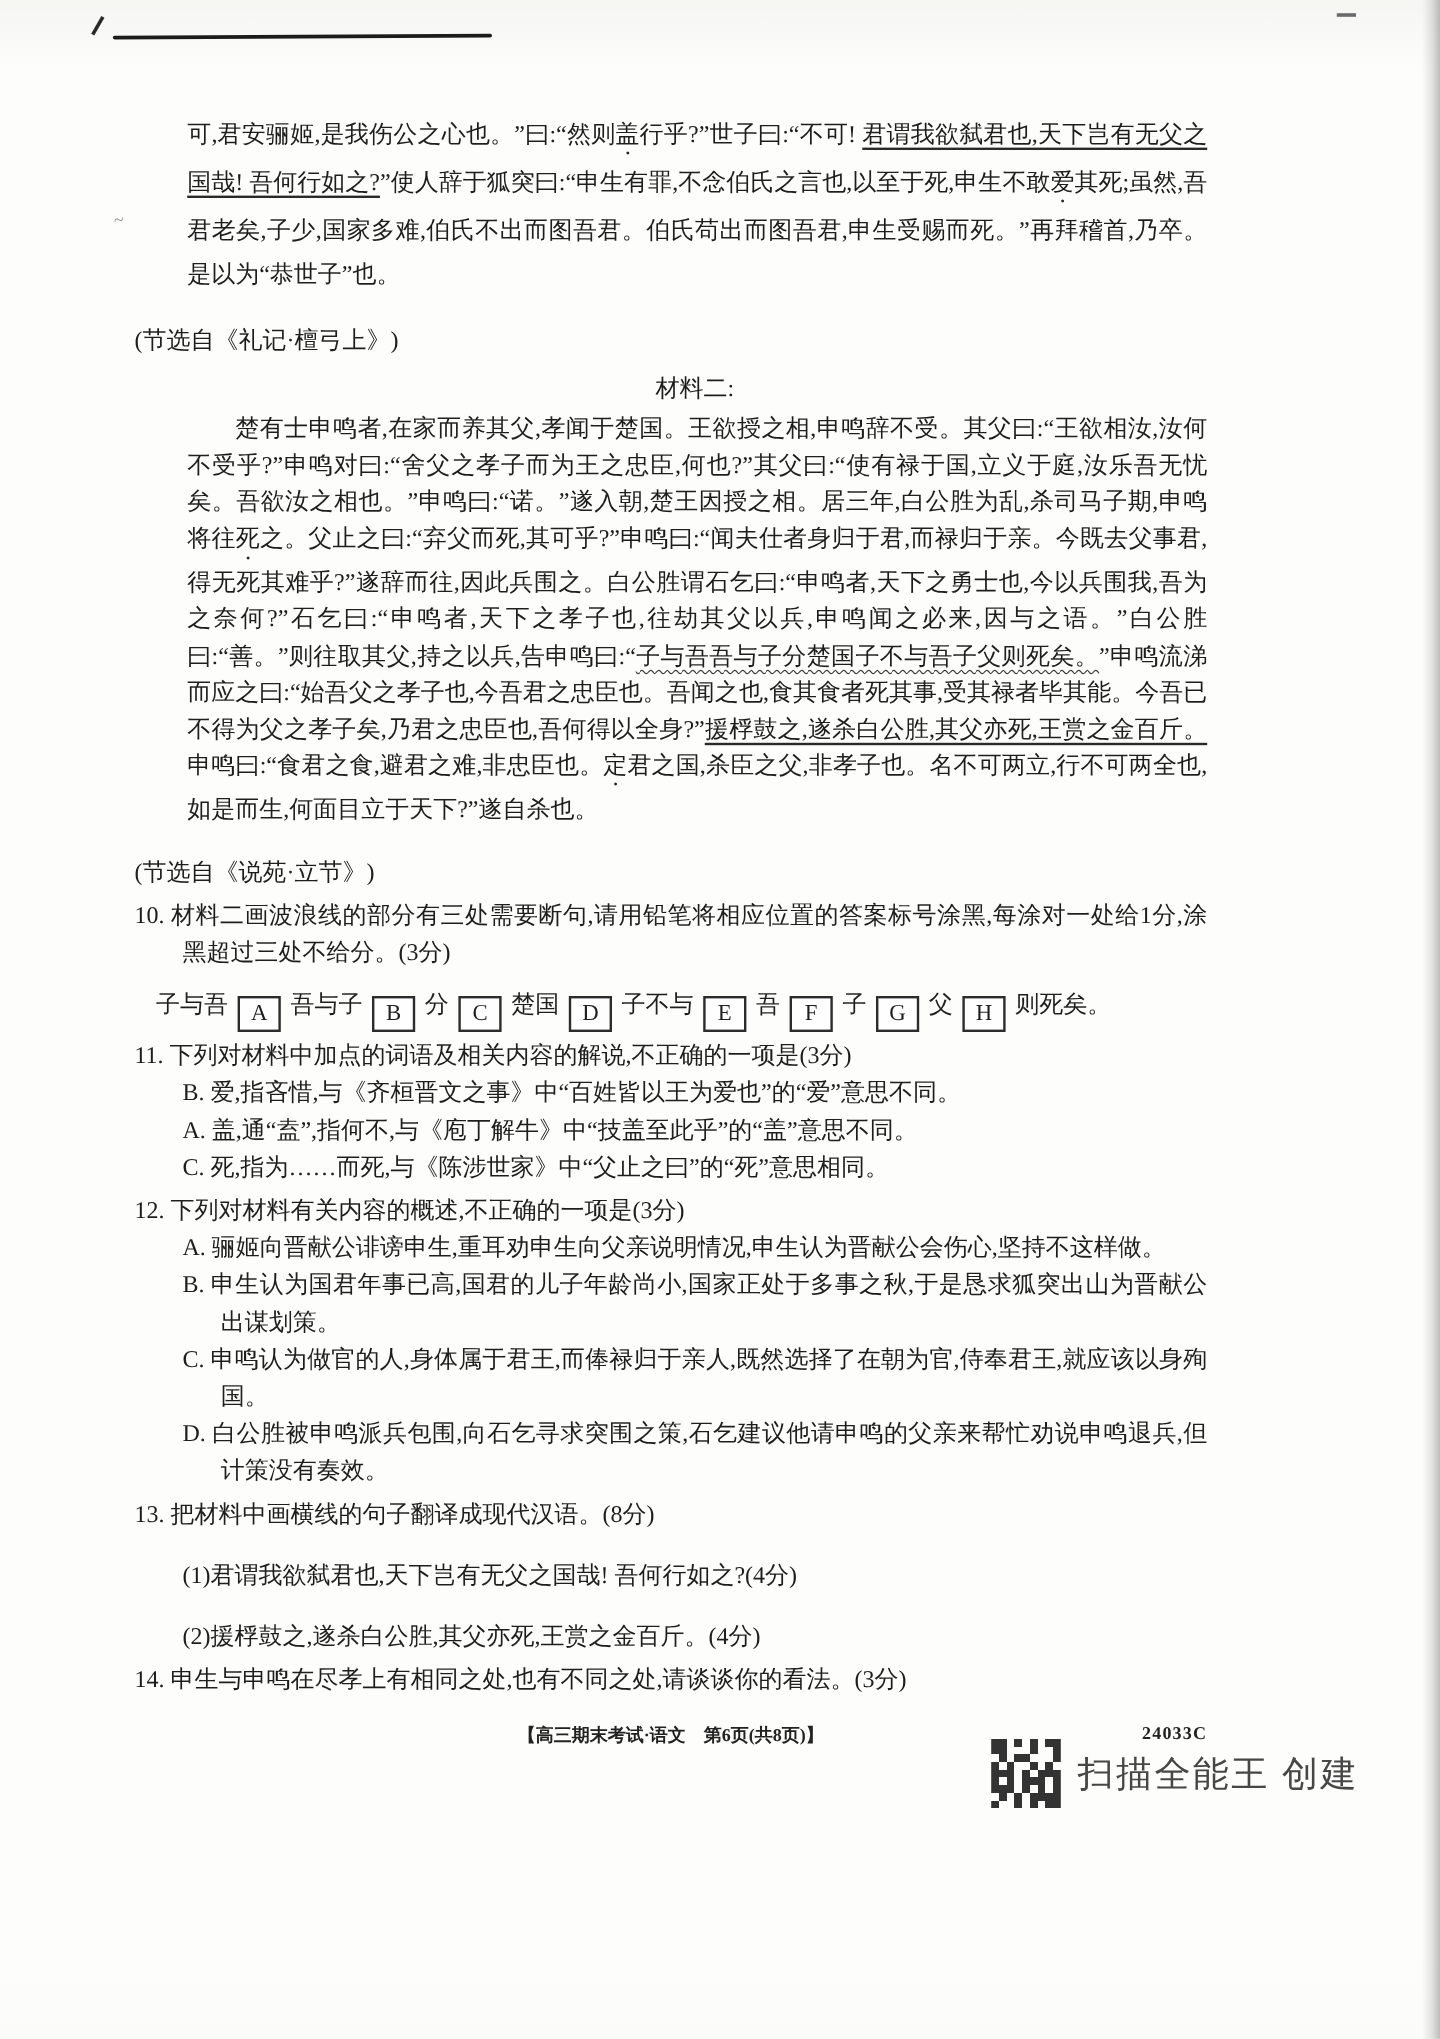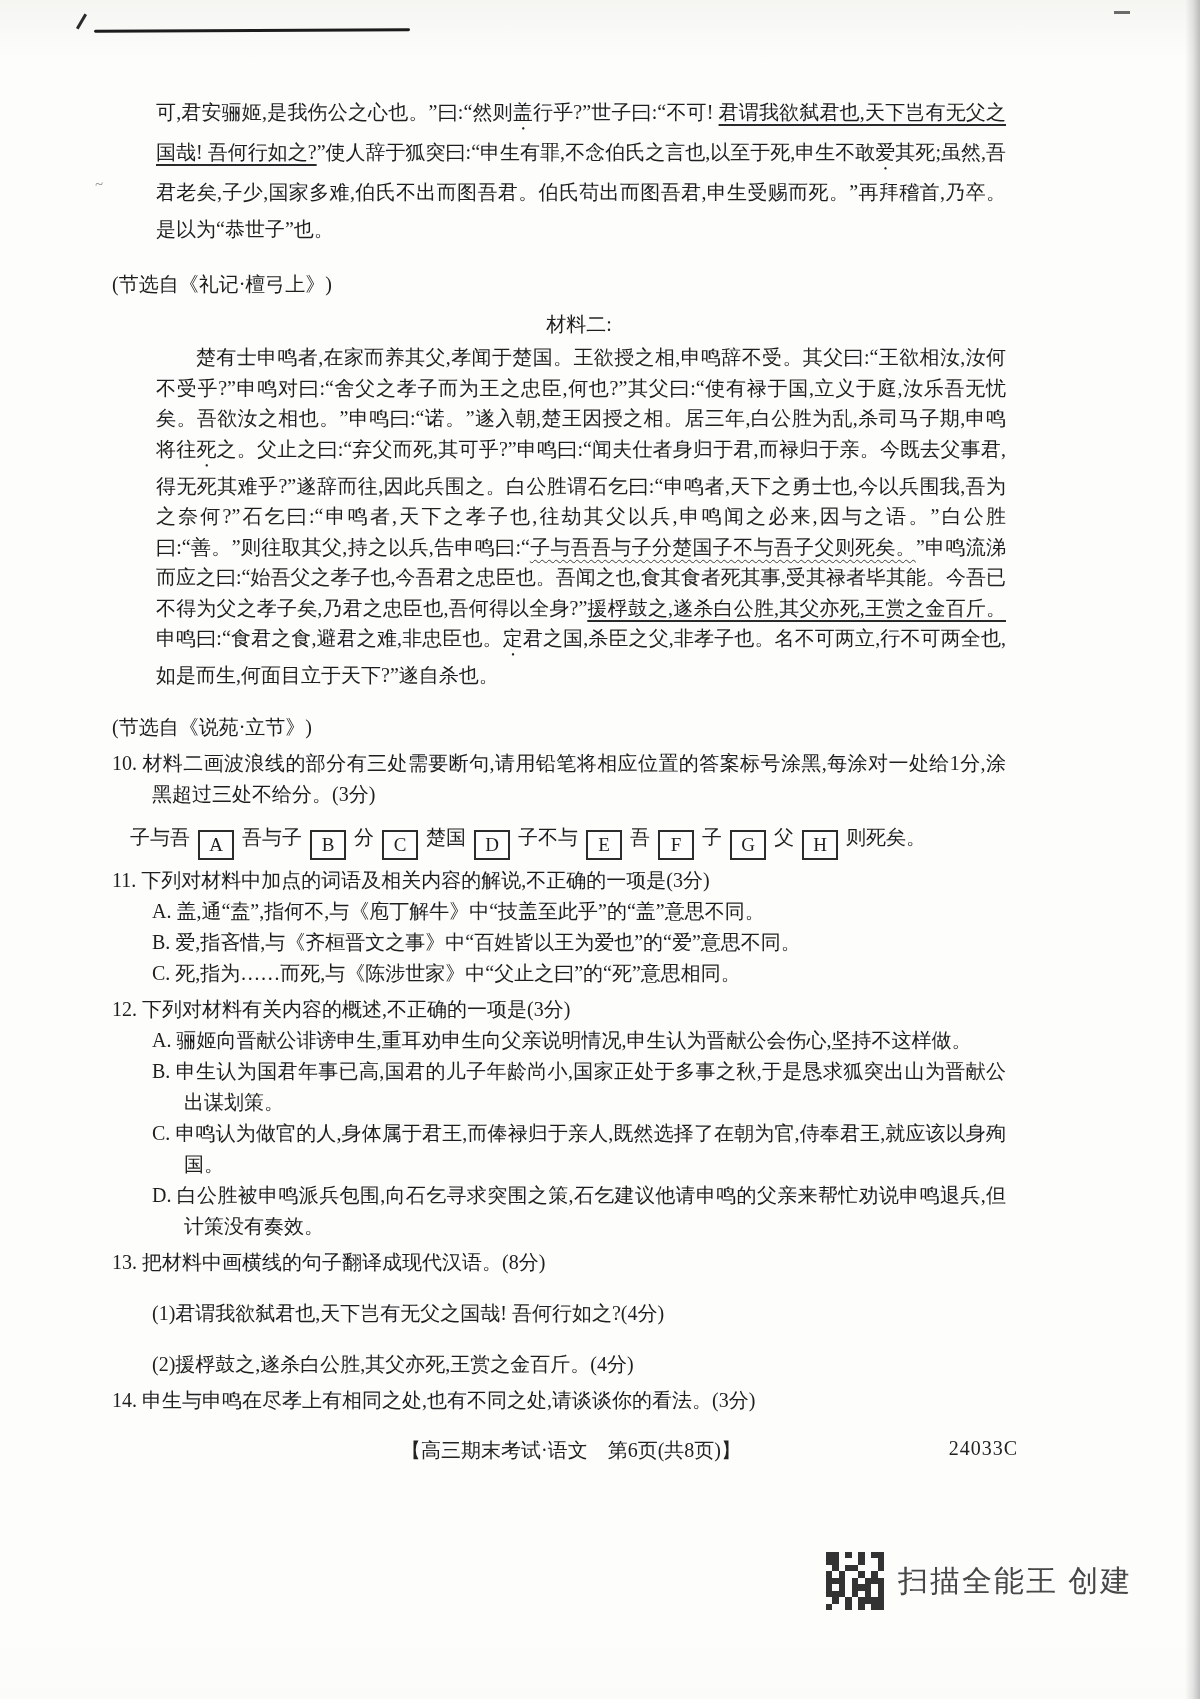--- a/index.html
+++ b/index.html
@@ -77,28 +77,28 @@
     margin:6px 0 2px 0; padding-left:0.9em;
     line-height:42px; white-space:nowrap;
   }
   .letter-box {
     display:inline-block; width:36px; height:30px;
     border:2px solid #2c2c2c; text-align:center; line-height:26px;
     font-size:19px; margin:0 8px; vertical-align:-7px; background:#fefefe;
   }
 
   .footer {
-    position:absolute; left:124px; top:1437px; width:894px; height:30px;
-    font-size:20px; color:#222;
+    position:absolute; left:112px; top:1437px; width:894px; height:30px;
+    font-size:15px; color:#222;font-weight:bold;
   }
   .footer-label { display:block; text-align:center; }
   .footer-code { position:absolute; right:0; top:0; letter-spacing:1px; }
 
   .watermark {
-    position:absolute; left:826px; top:1552px;
+    position:absolute; left:826px; top:1449px;
     display:flex; align-items:center; gap:14px;
   }
   .wm-text {
     font-family:"Liberation Sans","DejaVu Sans",sans-serif;
     font-size:30px; color:#474747; letter-spacing:2px;
   }
   .qr { display:block; }
 </style>
 </head>
 <body>
@@ -124,22 +124,22 @@
     <p class="source">(节选自《说苑·立节》)</p>
 
     <div class="q">
       <p class="stem hang2">10. 材料二画波浪线的部分有三处需要断句,请用铅笔将相应位置的答案标号涂黑,每涂对一处给1分,涂黑超过三处不给分。(3分)</p>
       <p class="seg-line"><span class="seg">子与吾</span><span class="letter-box">A</span><span class="seg">吾与子</span><span class="letter-box">B</span><span class="seg">分</span><span class="letter-box">C</span><span class="seg">楚国</span><span class="letter-box">D</span><span class="seg">子不与</span><span class="letter-box">E</span><span class="seg">吾</span><span class="letter-box">F</span><span class="seg">子</span><span class="letter-box">G</span><span class="seg">父</span><span class="letter-box">H</span><span class="seg">则死矣。</span></p>
     </div>
 
     <div class="q">
       <p class="stem hang2">11. 下列对材料中加点的词语及相关内容的解说,不正确的一项是(3分)</p>
       <div class="opts">
+        <p class="opt">B. 爱,指吝惜,与《齐桓晋文之事》中“百姓皆以王为爱也”的“爱”意思不同。</p>
         <p class="opt">A. 盖,通“盍”,指何不,与《庖丁解牛》中“技盖至此乎”的“盖”意思不同。</p>
-        <p class="opt">B. 爱,指吝惜,与《齐桓晋文之事》中“百姓皆以王为爱也”的“爱”意思不同。</p>
         <p class="opt">C. 死,指为……而死,与《陈涉世家》中“父止之曰”的“死”意思相同。</p>
       </div>
     </div>
 
     <div class="q">
       <p class="stem hang2">12. 下列对材料有关内容的概述,不正确的一项是(3分)</p>
       <div class="opts">
         <p class="opt">A. 骊姬向晋献公诽谤申生,重耳劝申生向父亲说明情况,申生认为晋献公会伤心,坚持不这样做。</p>
         <p class="opt">B. 申生认为国君年事已高,国君的儿子年龄尚小,国家正处于多事之秋,于是恳求狐突出山为晋献公出谋划策。</p>
         <p class="opt">C. 申鸣认为做官的人,身体属于君王,而俸禄归于亲人,既然选择了在朝为官,侍奉君王,就应该以身殉国。</p>

